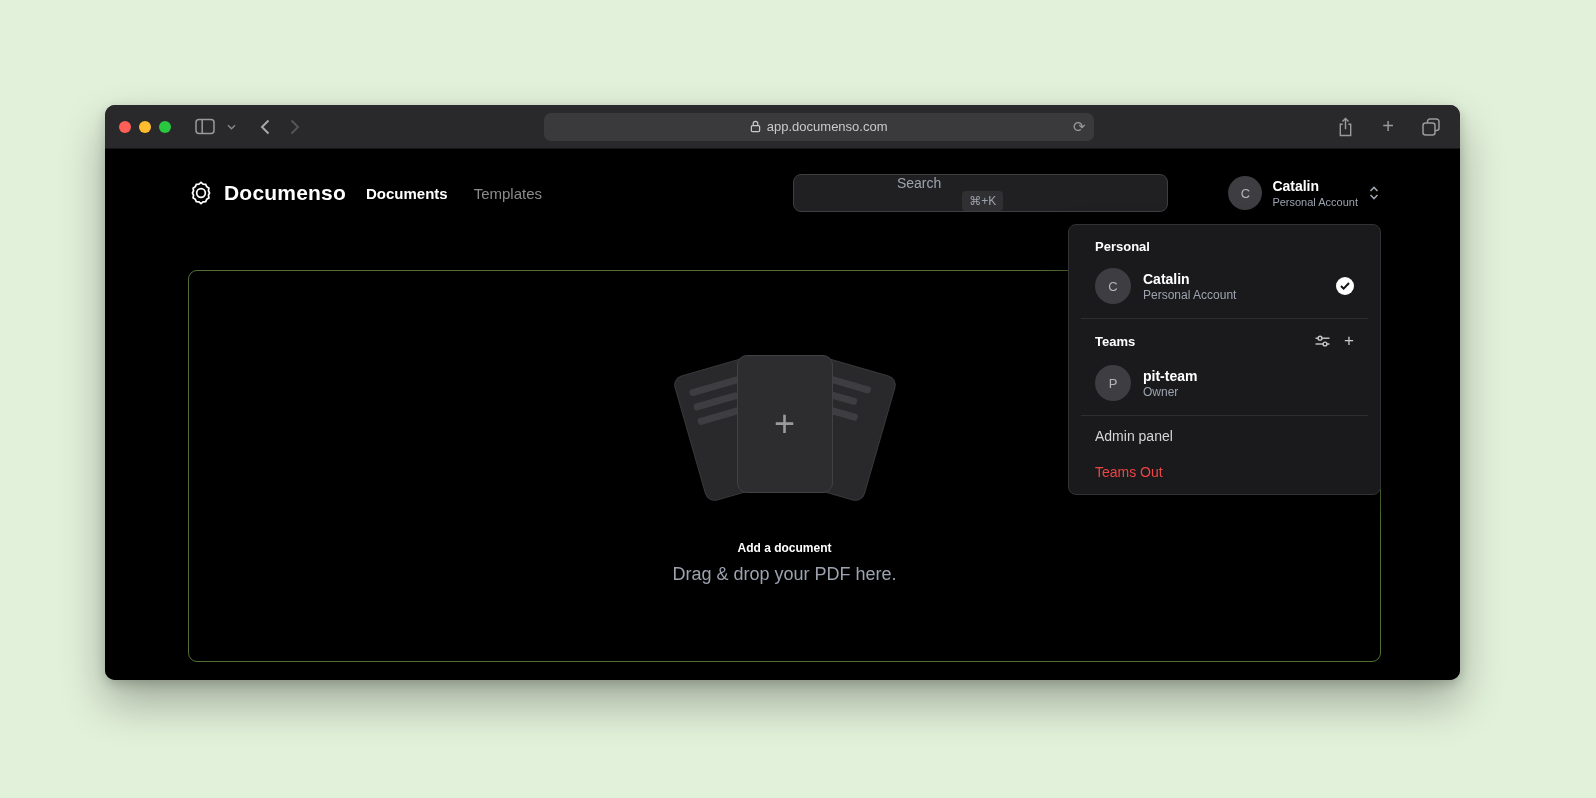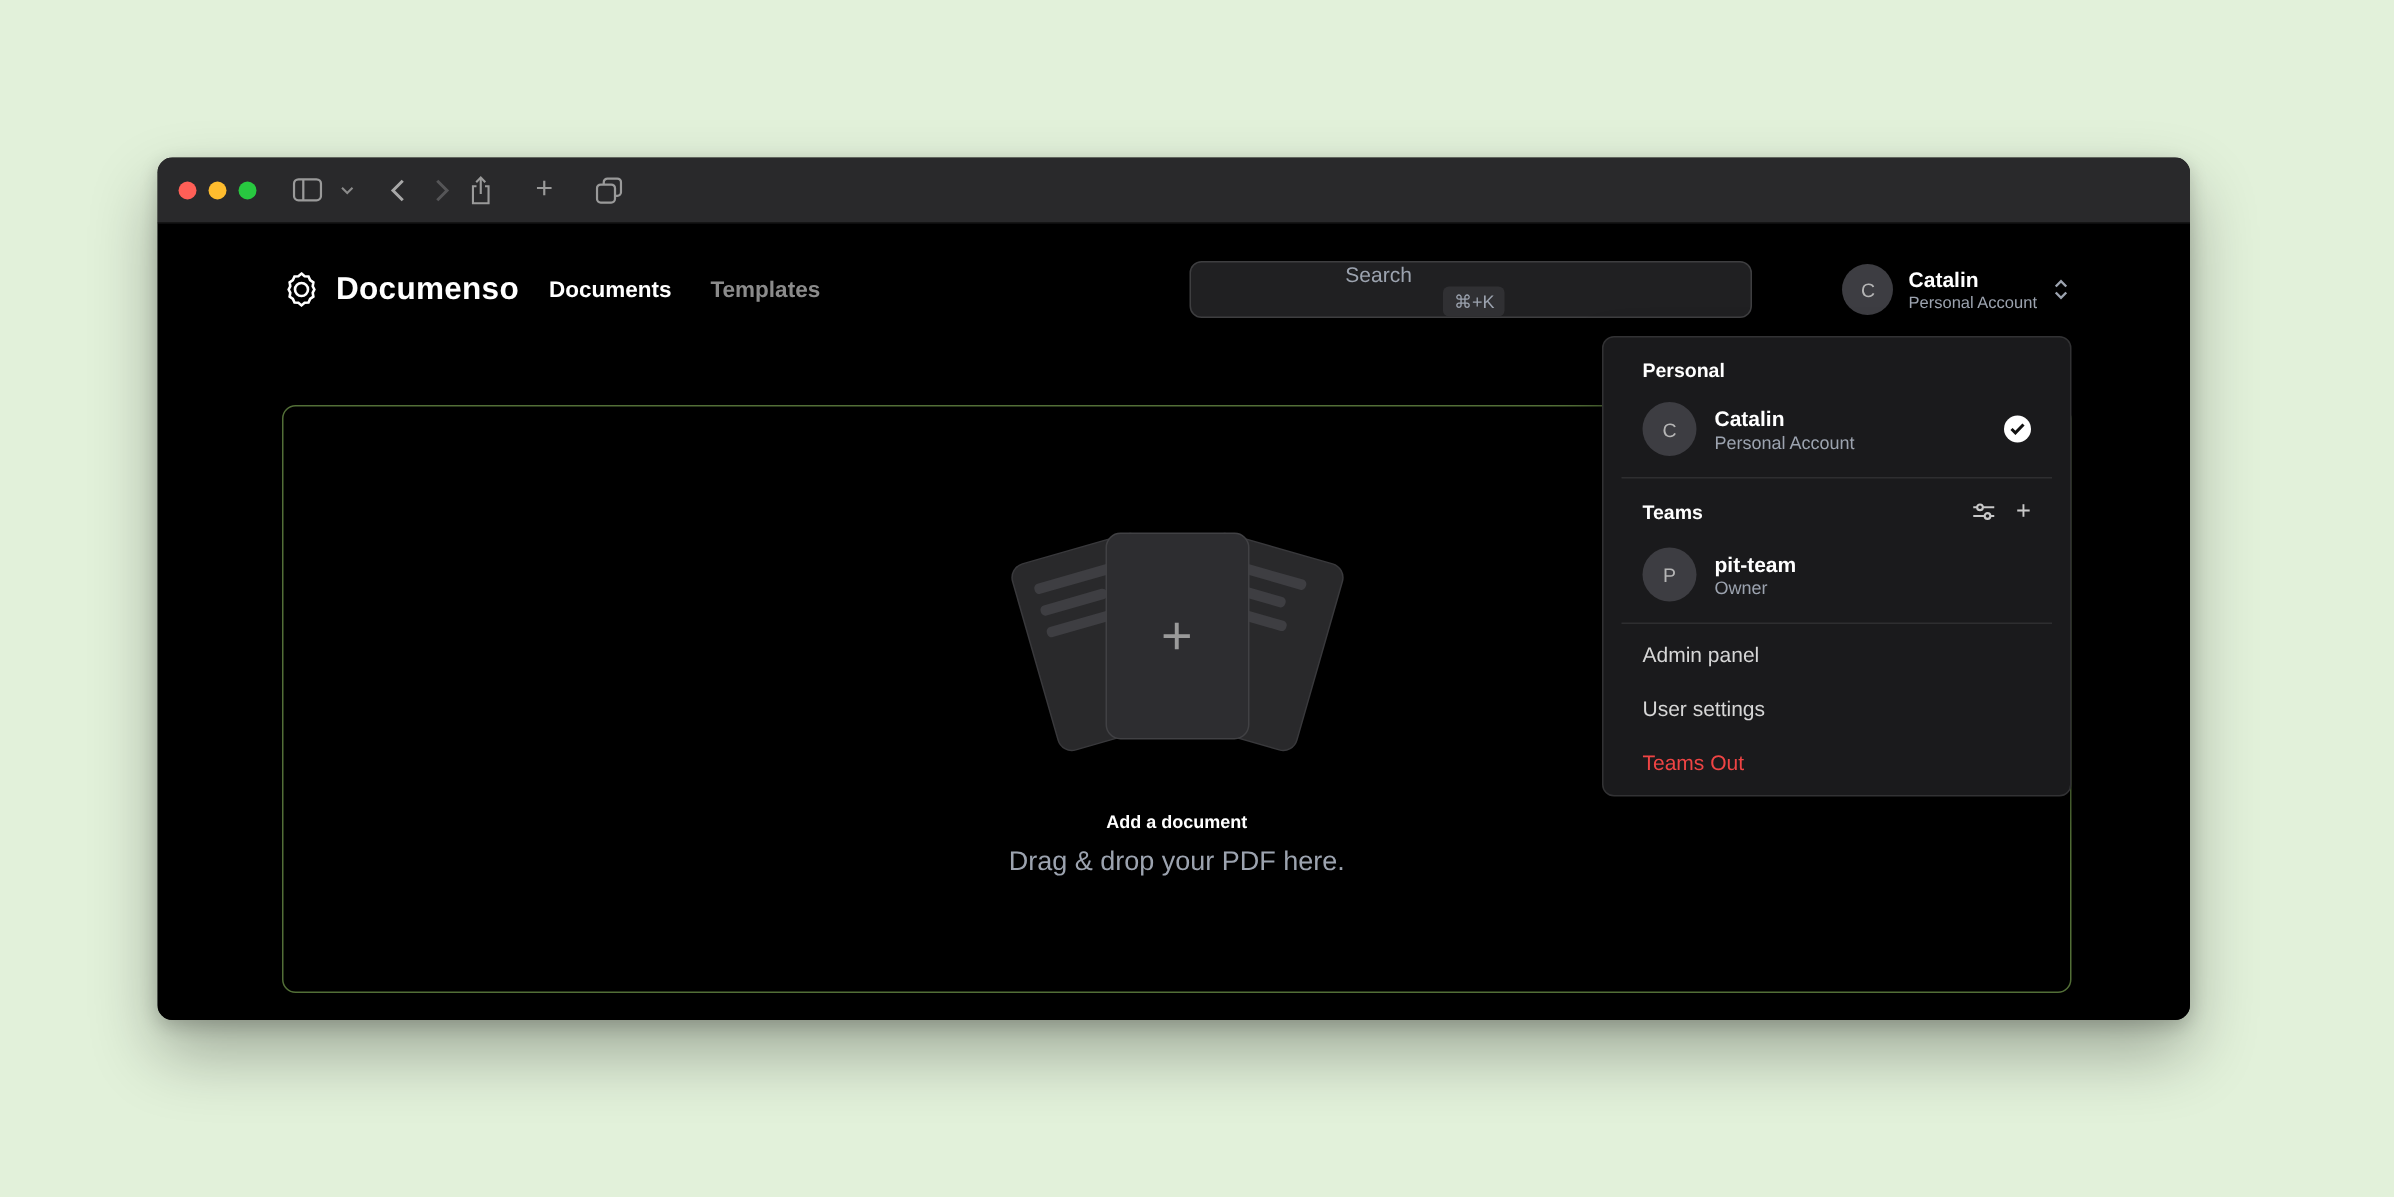--- a/index.html
+++ b/index.html
@@ -32,21 +32,21 @@
   
   .app { position:relative; height:658px; background:#000000; }
 
   .app-header {
     display:flex; align-items:center; padding:22px 80px 0 83px; height:66px;
   }
   .brand { display:flex; align-items:center; gap:10px; cursor:pointer; }
   .brand-name { color:#fff; font-size:21px; font-weight:700; letter-spacing:0.2px; }
   .nav { display:flex; gap:26px; margin-left:20px; }
   .nav-item { font-size:15px; font-weight:600; color:#fff; cursor:pointer; }
-  .nav-item.dim { color:#8b8b8b; font-weight:700; }
+  .nav-item.dim { color:#8b8b8b; font-weight:400; }
 
   .searchbox {
     margin-left:auto; width:375px; height:38px; border:1px solid #3e3e40; border-radius:8px;
     display:flex; align-items:center; padding:0 8px 0 12px; background:#202022;flex-direction:column;
   }
   .searchbox input {
     flex:1; background:transparent; border:none; outline:none; color:#e5e5e5;
     font-size:14px; margin-left:9px; font-family:inherit;
   }
   .searchbox input::placeholder { color:#9ca3af; }
@@ -131,20 +131,30 @@
       <svg width="10" height="16" viewBox="0 0 10 16" fill="none" stroke="#a8a8a8" stroke-width="2">
         <path d="M8.5 1.5L2 8l6.5 6.5"></path>
       </svg>
     </button>
     <button class="tb-icon" style="margin-left:8px">
       <svg width="10" height="16" viewBox="0 0 10 16" fill="none" stroke="#555557" stroke-width="2">
         <path d="M1.5 1.5L8 8l-6.5 6.5"></path>
       </svg>
     </button>
 
+    <div class="urlbar">
+      <span class="lock">
+        <svg width="11" height="13" viewBox="0 0 12 14" fill="none" stroke="#c9c9c9" stroke-width="1.3">
+          <rect x="1.5" y="6" width="9" height="6.5" rx="1.2"></rect>
+            <path d="M3.5 6V4a2.5 2.5 0 0 1 5 0v2"></path>
+        </svg>
+      </span>
+      <span>app.documenso.com</span>
+      <button class="reload"><span>⟳</span></button>
+    </div>
 
     <div class="right-icons">
       <button class="tb-icon">
         <svg width="17" height="20" viewBox="0 0 18 21" fill="none" stroke="#9a9a9a" stroke-width="1.5">
           <path d="M6 7.5H3.5v12h11v-12H12"></path>
             <path d="M9 13V1.8"></path>
             <path d="M5.8 4.6L9 1.4l3.2 3.2"></path>
         </svg>
       </button>
       <button class="tb-icon" style="color:#9a9a9a;font-size:20px;font-weight:300">
@@ -259,18 +269,17 @@
         <span class="avatar">P</span>
         <span>
           <div class="mu-name">pit-team</div>
           <div class="mu-sub">Owner</div>
         </span>
       </div>
 
       <div class="divider"></div>
 
       <div class="menu-item">Admin panel</div>
-      <div class="menu-item">User settings</div>
       <div class="menu-item danger">Teams Out</div>
     </div>
 
   </div>
 </div>
 
 </body></html>

